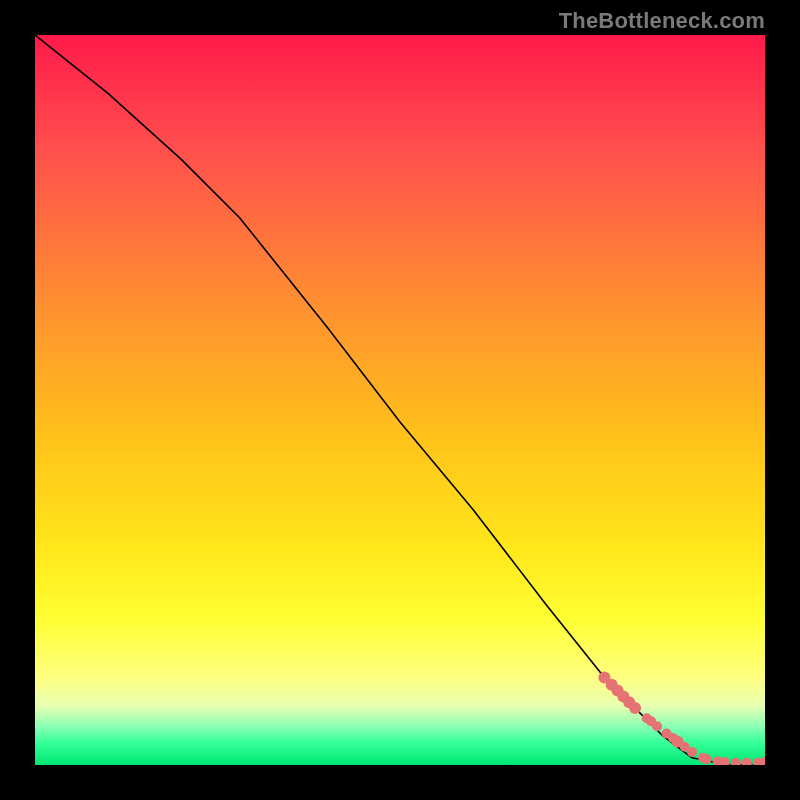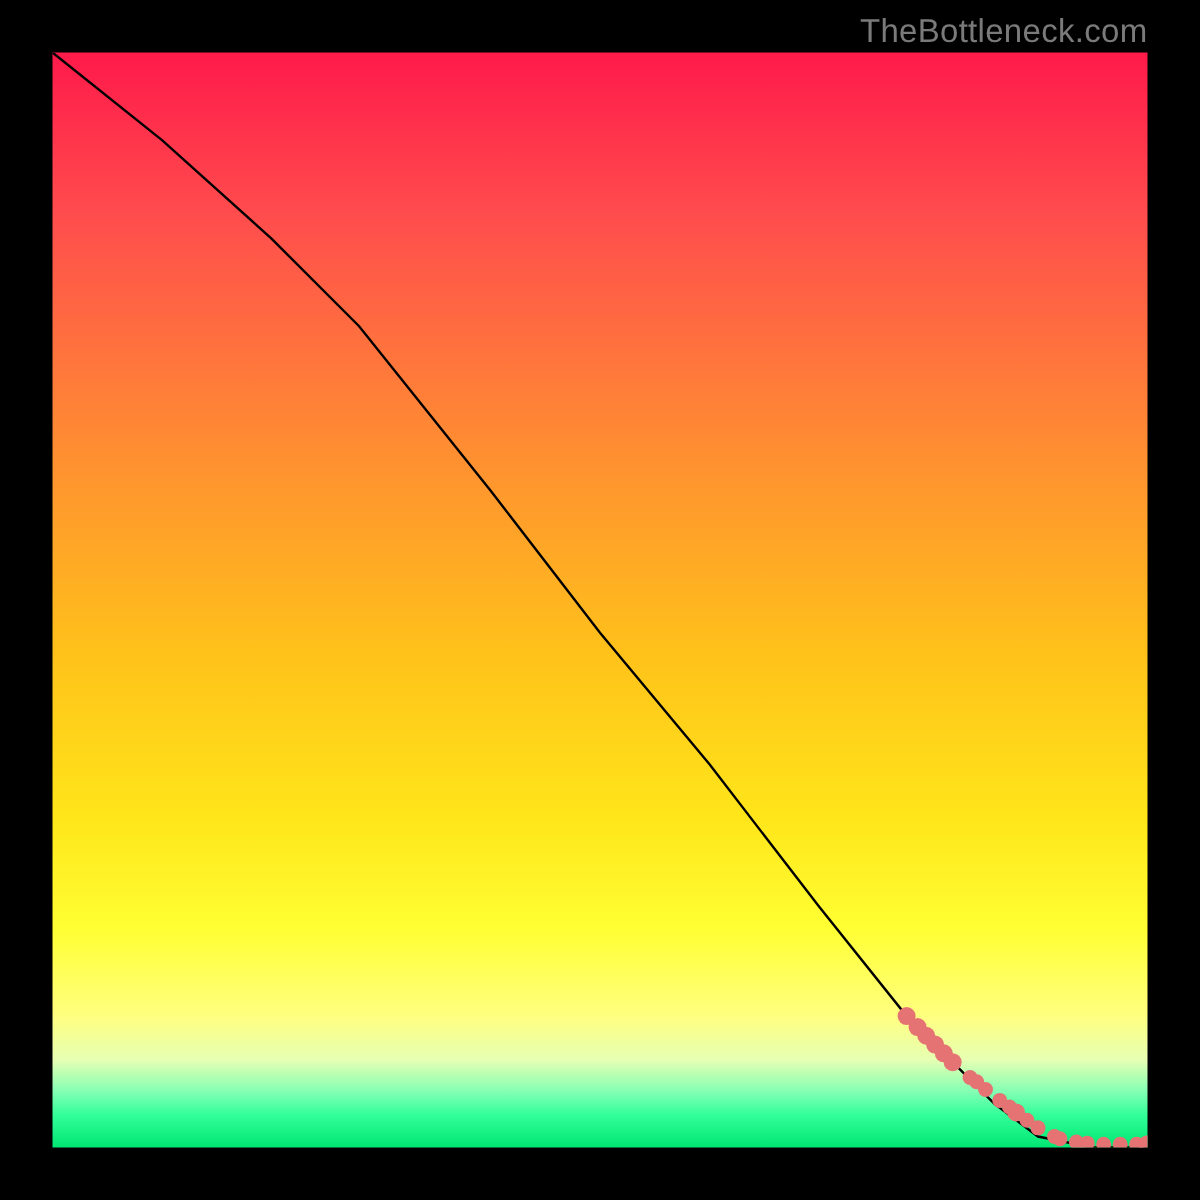--- a/index.html
+++ b/index.html
@@ -38,21 +38,21 @@
       #00e673 100%
     );
   }
   .attribution {
     position: absolute;
     top: 8px;
     right: 35px;
     color: #7a7a7a;
     font-size: 22px;
     letter-spacing: 0.2px;
-    font-weight: 400;
+    font-weight: 700;
   }
   svg.overlay {
     position: absolute;
     left: 0;
     top: 0;
     width: 730px;
     height: 730px;
   }
   .curve {
     fill: none;

